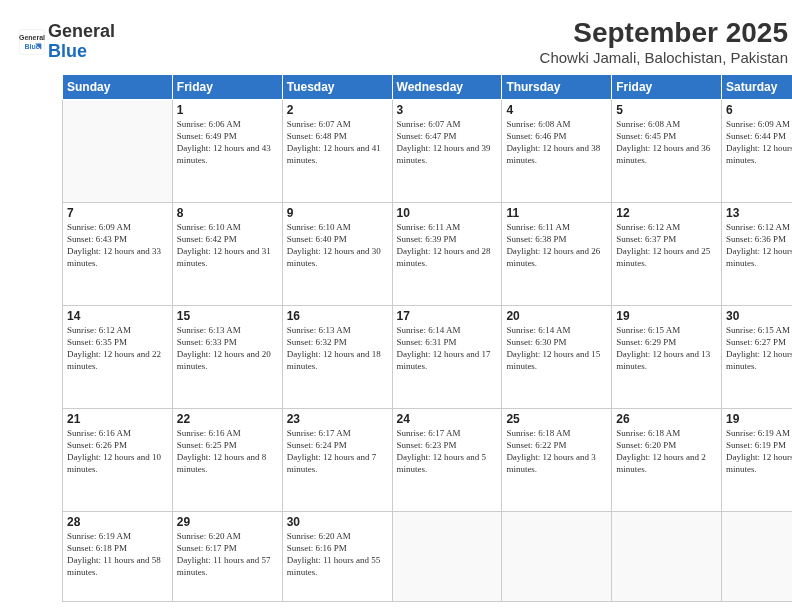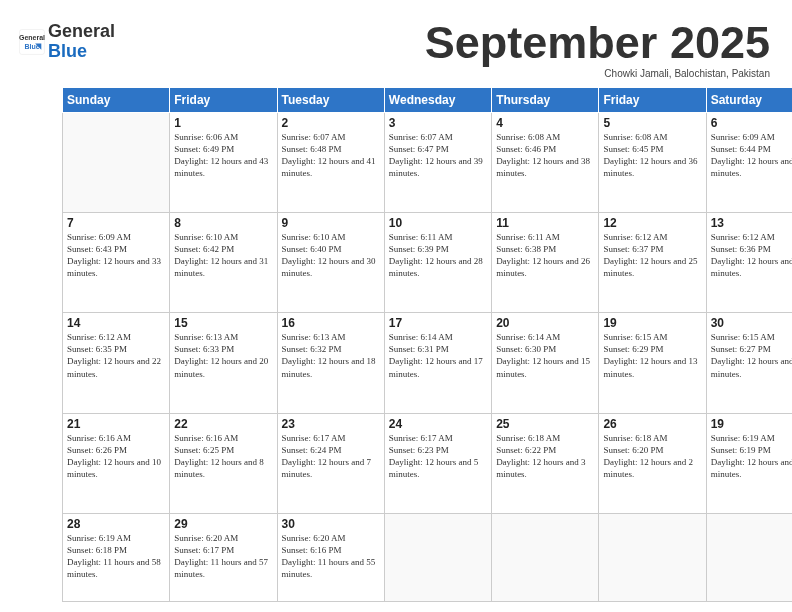--- a/index.html
+++ b/index.html
@@ -6,21 +6,21 @@
     body {
       font-family: Arial, sans-serif;
       background: #fff;
       width: 792px;
       height: 612px;
       overflow: hidden;
     }
     .page {
       width: 792px;
       height: 612px;
-      padding: 18px 22px 10px 18px;
+      padding: 18px 4px 10px 18px;
       display: flex;
       flex-direction: column;
     }
     .header {
       display: flex;
       align-items: flex-start;
       justify-content: space-between;
       margin-bottom: 8px;
     }
     .logo {
@@ -39,27 +39,27 @@
     }
     .logo-icon {
       width: 28px;
       height: 28px;
       margin-right: 2px;
     }
     .title-block {
       text-align: right;
     }
     .month-title {
-      font-size: 45px;
+      font-size: 28px;
       font-weight: bold;
       color: #333;
       line-height: 1.1;
     }
     .subtitle {
-      font-size: 10px;
+      font-size: 15px;
       color: #444;
       font-weight: normal;
     }
     .calendar {
       width: 100%;
       border-collapse: collapse;
       flex: 1;
       margin-left: 44px;
     }
     .calendar th {

